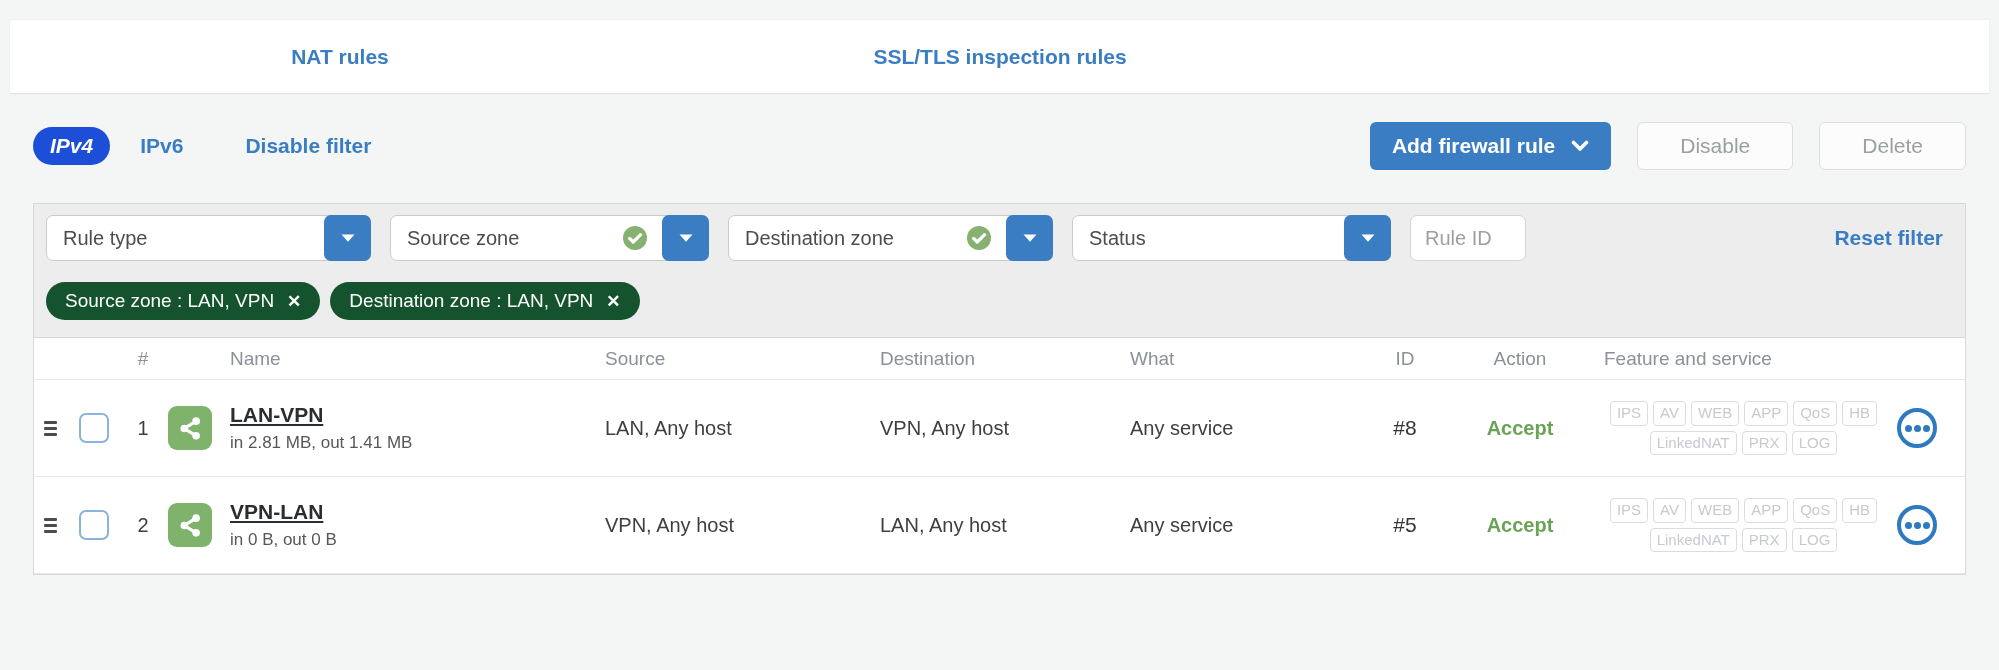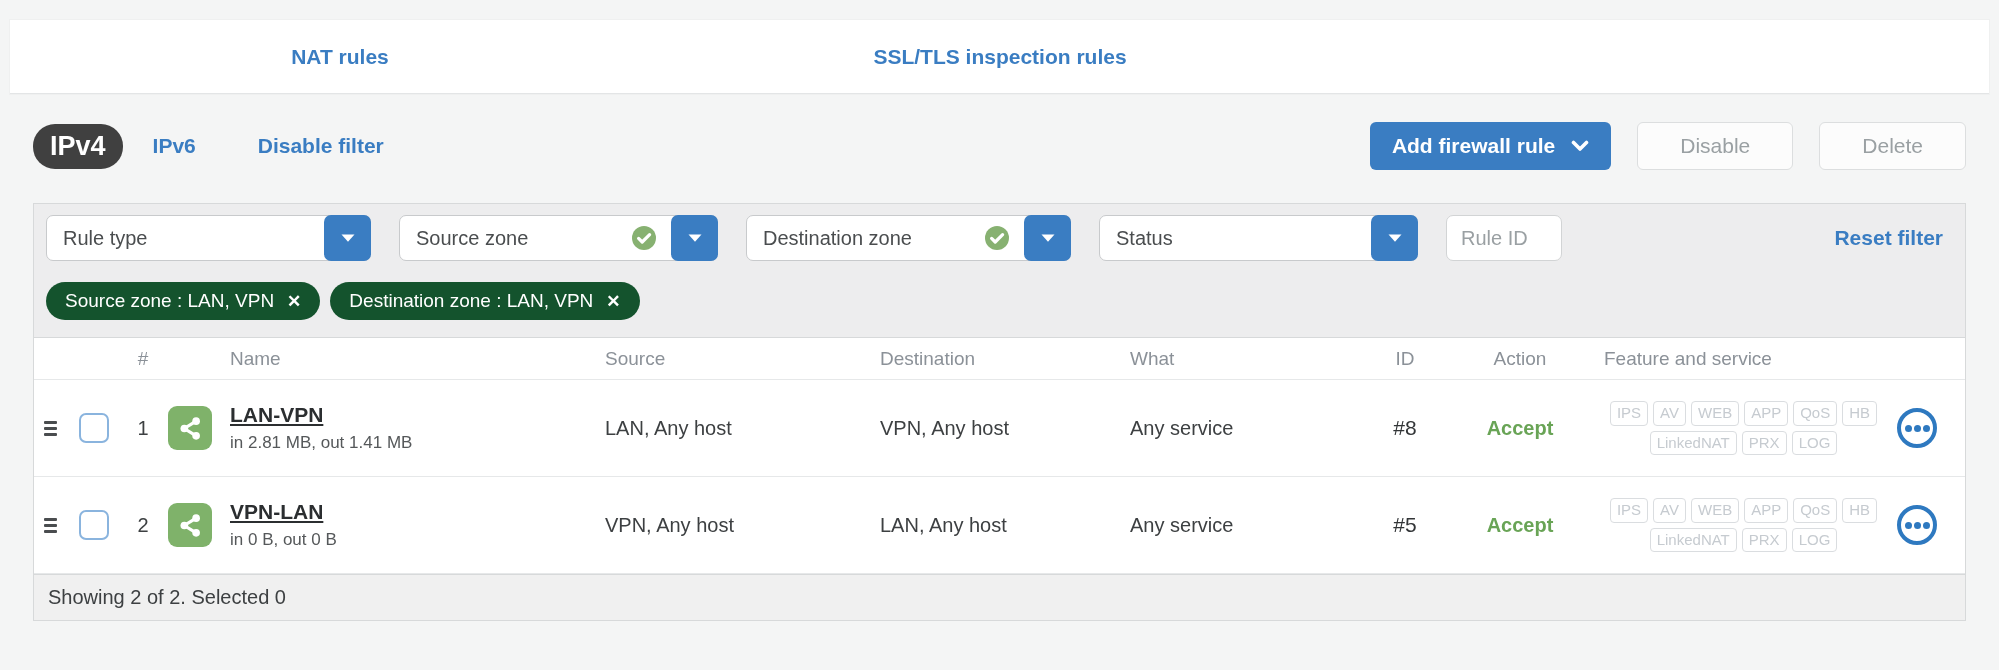--- a/index.html
+++ b/index.html
@@ -26,38 +26,38 @@
     font-size:21px; font-weight:bold; color:#3a7dc2; position:relative; cursor:pointer;
   }
   .tab.active { color:#2e3133; }
   .tab.active::after {
     content:""; position:absolute; left:0; right:0; bottom:-1px; height:5px; background:#3a7dc2;
   }
 
   
   .toolbar { margin:28px 33px 0; display:flex; align-items:center; height:48px; }
   .pill {
-    background:#404040; color:#fff; font-weight:bold; font-size:27px;
-    padding:7px 17px; border-radius:22px; cursor:pointer;
+    background:#1d4ed8; color:#fff; font-weight:bold; font-size:21px;
+    padding:7px 17px; border-radius:22px; cursor:pointer;font-style:italic;
   }
   .tlink { color:#3a7dc2; font-weight:bold; font-size:21px; cursor:pointer; }
   .ipv6 { margin-left:30px; }
   .disable-filter { margin-left:62px; }
   .toolbar-right { margin-left:auto; display:flex; gap:26px; }
   .btn {
     height:48px; border-radius:6px; font-size:21px; font-family:inherit;
     display:inline-flex; align-items:center; justify-content:center; cursor:pointer;
   }
   .btn-primary { background:#3a7dc2; color:#fff; font-weight:bold; border:none; padding:0 22px; gap:16px; }
   .btn-muted { background:#fcfcfc; border:1px solid #dcdedf; color:#9aa0a3; padding:0 42px; }
 
   
   .panel { margin:33px 33px 0; border:1px solid #d7d9da; background:#ededee; }
 
-  .filter-row { display:flex; align-items:center; gap:28px; padding:11px 12px; }
+  .filter-row { display:flex; align-items:center; gap:19px; padding:11px 12px; }
   .dd {
     height:46px; background:#fff; border:1px solid #c8cacc; border-radius:7px;
     display:flex; align-items:center; position:relative; padding-right:52px; cursor:pointer;
   }
   .dd-label { flex:1; padding-left:16px; font-size:20px; color:#4a4d4f; white-space:nowrap; }
   .dd-check { display:flex; margin-right:8px; }
   .dd-caret {
     position:absolute; right:-1px; top:-1px; bottom:-1px; width:47px;
     background:#3a7dc2; border-radius:7px;
     display:flex; align-items:center; justify-content:center;
@@ -331,18 +331,15 @@
         </span>
         <button class="menu-btn">
             <i></i>
             <i></i>
             <i></i>
           </button>
       </div>
 
     </div>
 
-    <div class="table-footer">
-      <span>Showing 2 of 2. Selected 0</span>
-    </div>
 
   </div>
 </div>
 
 </body></html>

